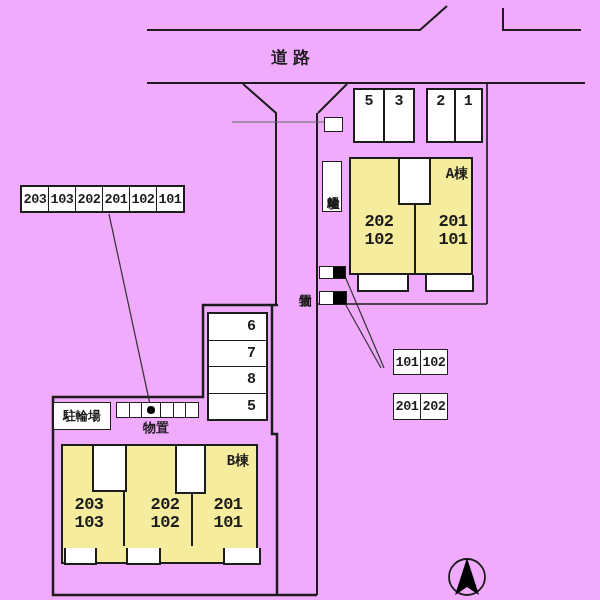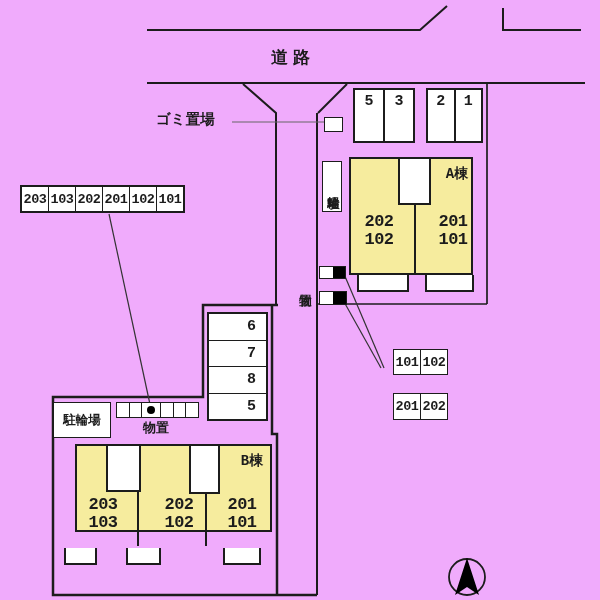--- a/index.html
+++ b/index.html
@@ -81,21 +81,20 @@
     </g>
     <path d="M232,122 H324" stroke="#666" stroke-width="1.2" fill="none"></path>
     <g>
       <circle cx="467" cy="577" r="18" stroke="#1c1c1c" stroke-width="1.8" fill="none"></circle>
       <path d="M467,558 L479,595 L467,587 L455,595 Z" fill="#000" stroke="none"></path>
     </g>
   </svg>
 
   <div class="abs lbl" style="left:263px;top:46px;width:60px;text-align:center;font-size:17px;letter-spacing:5px;">道路</div>
 
-  <div class="abs lbl" style="left:156px;top:110px;width:80px;font-size:14.5px;">ゴミ置場</div>
   <div class="abs" style="left:324px;top:117px;width:19px;height:15px;border:1.5px solid #1c1c1c;background:#fff;"></div>
 
   <div class="abs pbox" style="left:353px;top:88px;width:62px;height:55px;">
     <div class="pcell">5</div>
     <div class="pcell">3</div>
   </div>
   <div class="abs pbox" style="left:426px;top:88px;width:57px;height:55px;">
     <div class="pcell">2</div>
     <div class="pcell">1</div>
   </div>
@@ -145,36 +144,36 @@
     <div class="scell">101</div>
   </div>
 
   <div class="abs pcol" style="left:207px;top:312px;width:61px;height:109px;">
     <div class="prow">6</div>
     <div class="prow">7</div>
     <div class="prow">8</div>
     <div class="prow">5</div>
   </div>
 
-  <div class="abs framed lbl" style="left:53px;top:402px;width:58px;height:36px;font-size:12.5px;
+  <div class="abs framed lbl" style="left:53px;top:402px;width:58px;height:28px;font-size:12.5px;
        display:flex;align-items:center;justify-content:center;">駐輪場</div>
 
   <div class="abs shed" style="left:116px;top:402px;width:83px;height:16px;">
     <div class="hcell"></div>
     <div class="hcell"></div>
     <div class="hcell" style="flex:1.6;">
       <div class="dot"></div>
     </div>
     <div class="hcell"></div>
     <div class="hcell"></div>
     <div class="hcell"></div>
   </div>
   <div class="abs lbl" style="left:136px;top:419px;width:40px;text-align:center;font-size:13px;">物置</div>
 
-  <div class="abs bldg" style="left:75px;top:444px;width:197px;height:88px;">
+  <div class="abs bldg" style="left:61px;top:444px;width:197px;height:120px;">
     <div class="notch" style="left:29px;top:0;width:31px;height:44px;"></div>
     <div class="notch" style="left:112px;top:0;width:27px;height:46px;"></div>
     <div class="divider" style="left:60px;top:44px;height:56px;"></div>
     <div class="divider" style="left:128px;top:46px;height:54px;"></div>
     <div class="bname" style="left:156px;top:6px;width:38px;">B棟</div>
     <div class="unit" style="left:4px;top:50px;width:44px;">
       <div>203</div>
       <div>103</div>
     </div>
     <div class="unit" style="left:80px;top:50px;width:44px;">

